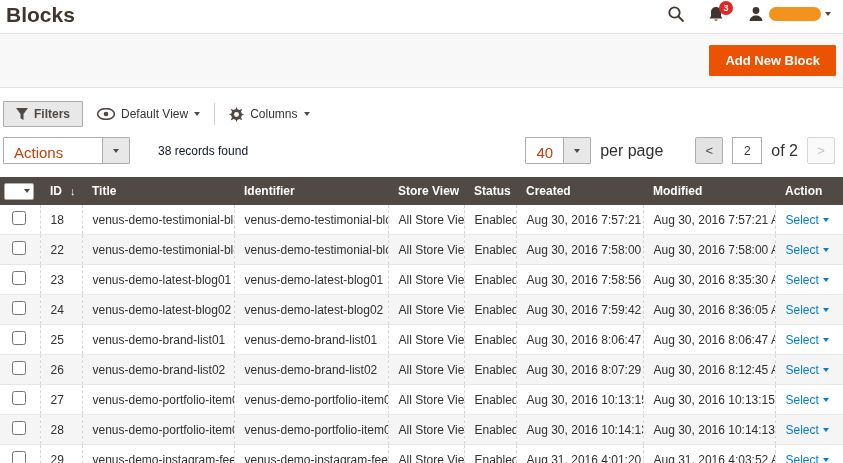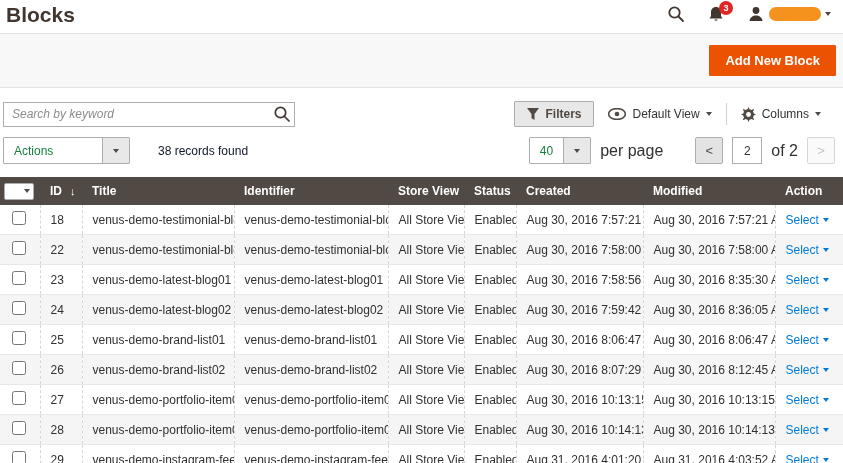--- a/index.html
+++ b/index.html
@@ -45,21 +45,21 @@
   .vc-group { display:flex; align-items:center; gap:6px; padding:0 14px; cursor:pointer;
     font-size:12px; color:#333; }
   .vc-sep { width:1px; height:22px; background:#d1d1d1; }
 
   
   .controls-row { display:flex; justify-content:space-between; align-items:center;
     padding:10px 8px 10px 3px; }
   .controls-left { display:flex; align-items:center; gap:28px; }
   .fake-select { display:flex; align-items:stretch; border:1px solid #adadad;
     background:#fff; height:27px; cursor:pointer; border-radius:1px; }
-  .fake-select .sel-label { padding:6px 10px; font-size:12px; color:#15803d; min-width:98px; }
+  .fake-select .sel-label { padding:6px 10px; font-size:15px; color:#c2410c; min-width:98px; }
   .fake-select .sel-caret { width:27px; border-left:1px solid #adadad; background:#e8e8e8;
     display:flex; align-items:center; justify-content:center; }
   .records { font-size:12px; color:#0f172a; }
   .pagination { display:flex; align-items:center; gap:9px; }
   .perpage-select .sel-label { min-width:30px; }
   .pp-label { font-size:16px; }
   .page-btn { width:28px; height:27px; border:1px solid #adadad; background:#e3e3e3;
     color:#514943; font-size:13px; cursor:pointer; border-radius:2px;
     display:flex; align-items:center; justify-content:center; font-family:"Liberation Sans", sans-serif; }
   .page-btn.disabled { background:#fafafa; border-color:#d6d6d6; color:#c4c4c4; cursor:default; }
@@ -117,29 +117,20 @@
       <span class="caret small"></span>
     </span>
   </div>
 </div>
 
 <div class="action-band">
   <button class="btn-primary">Add New Block</button>
 </div>
 
 <div class="toolbar">
-  <div class="search-wrap">
-    <input class="search-input" type="text" placeholder="Search by keyword" style="">
-    <button class="search-btn">
-      <svg width="18" height="18" viewBox="0 0 18 18">
-          <circle cx="7.5" cy="7.5" r="5.2" fill="none" stroke="#41362f" stroke-width="1.7"></circle>
-          <line x1="11.5" y1="11.5" x2="16" y2="16" stroke="#41362f" stroke-width="1.7" stroke-linecap="round"></line>
-        </svg>
-    </button>
-  </div>
   <div class="view-controls">
     <button class="btn-filters">
       <svg width="12" height="12" viewBox="0 0 12 12">
           <path d="M0 0h12L7.5 6v6l-3-1.8V6z" fill="#514943"></path>
         </svg>
       <span>Filters</span>
     </button>
     <div class="vc-group">
       <svg width="18" height="12" viewBox="0 0 18 12">
           <ellipse cx="9" cy="6" rx="8.4" ry="5.4" fill="none" stroke="#514943" stroke-width="1.6"></ellipse>

